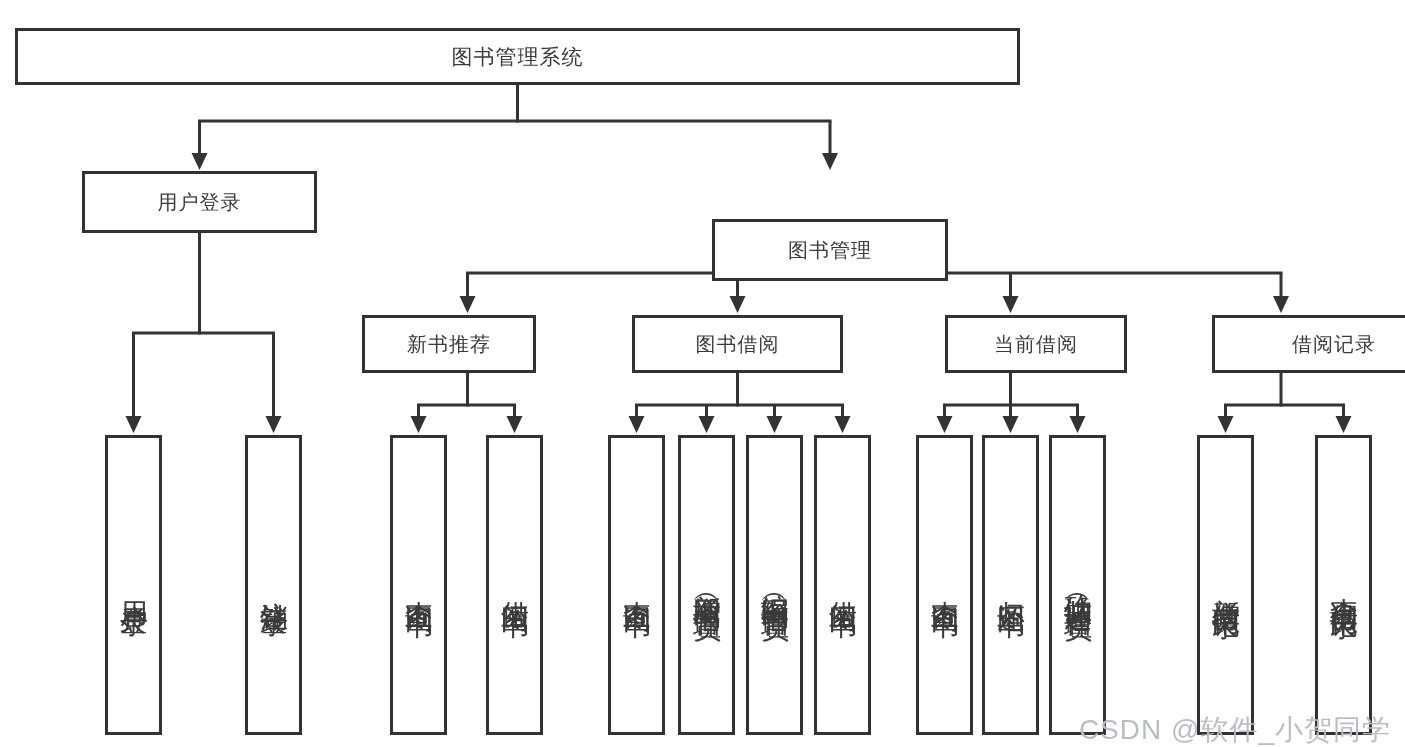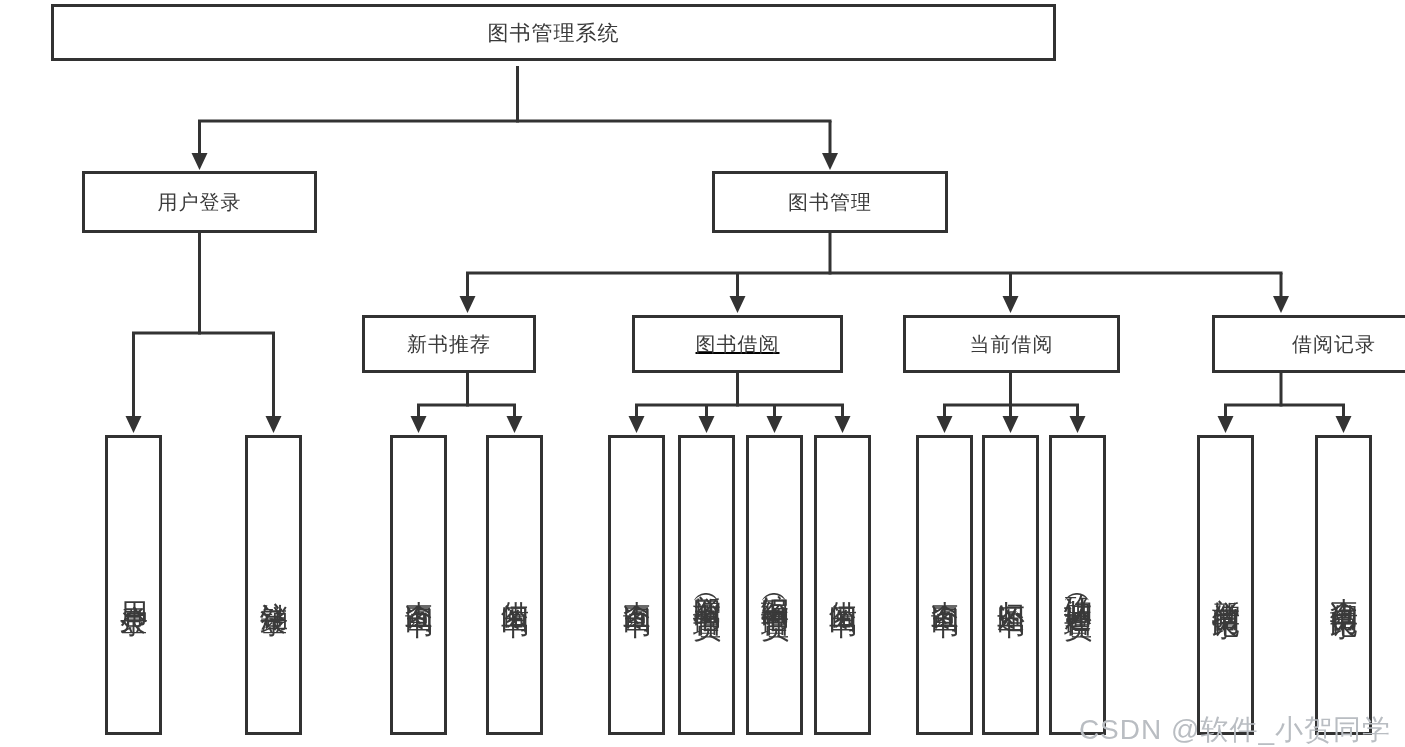--- a/index.html
+++ b/index.html
@@ -26,21 +26,21 @@
     display: flex;
     align-items: center;
     justify-content: center;
   }
   .box span {
     color: #3a3a3a;
     font-family: "Liberation Sans", sans-serif;
     white-space: nowrap;
   }
   .h span { font-size: 20px; letter-spacing: 1px; }
-  .root { left: 15px; top: 4px; width: 1005px; height: 57px; margin-left: 36px; }
+  .root { left: 15px; top: 28px; width: 1005px; height: 57px; }
   .root span { font-size: 21px; }
   .lvl2 { top: 171px; height: 62px; }
   .lvl3 { top: 315px; height: 58px; }
   .v { top: 435px; width: 57px; height: 300px; }
   .v span {
     writing-mode: vertical-rl;
     text-orientation: mixed;
     font-size: 28px;
     letter-spacing: 3px;
     line-height: 1;
@@ -138,31 +138,31 @@
     </g>
   </svg>
 
   <div class="box h root">
     <span>图书管理系统</span>
   </div>
 
   <div class="box h lvl2" style="left:82px; width:235px;">
     <span>用户登录</span>
   </div>
-  <div class="box h lvl2" style="left:712px; width:236px;">
+  <div class="box h lvl2" style="left:712px; width:236px;margin-top:48px;">
     <span>图书管理</span>
   </div>
 
   <div class="box h lvl3" style="left:362px; width:174px;">
     <span>新书推荐</span>
   </div>
-  <div class="box h lvl3" style="left:632px; width:211px;text-decoration:underline;">
+  <div class="box h lvl3" style="left:632px; width:211px;">
     <span>图书借阅</span>
   </div>
-  <div class="box h lvl3" style="left:903px; width:217px;">
+  <div class="box h lvl3" style="left:945px; width:182px;">
     <span>当前借阅</span>
   </div>
   <div class="box h lvl3" style="left:1212px; width:244px;">
     <span>借阅记录</span>
   </div>
 
   <div class="box v" style="left:105px;">
     <span>用户登录</span>
   </div>
   <div class="box v" style="left:245px;">

